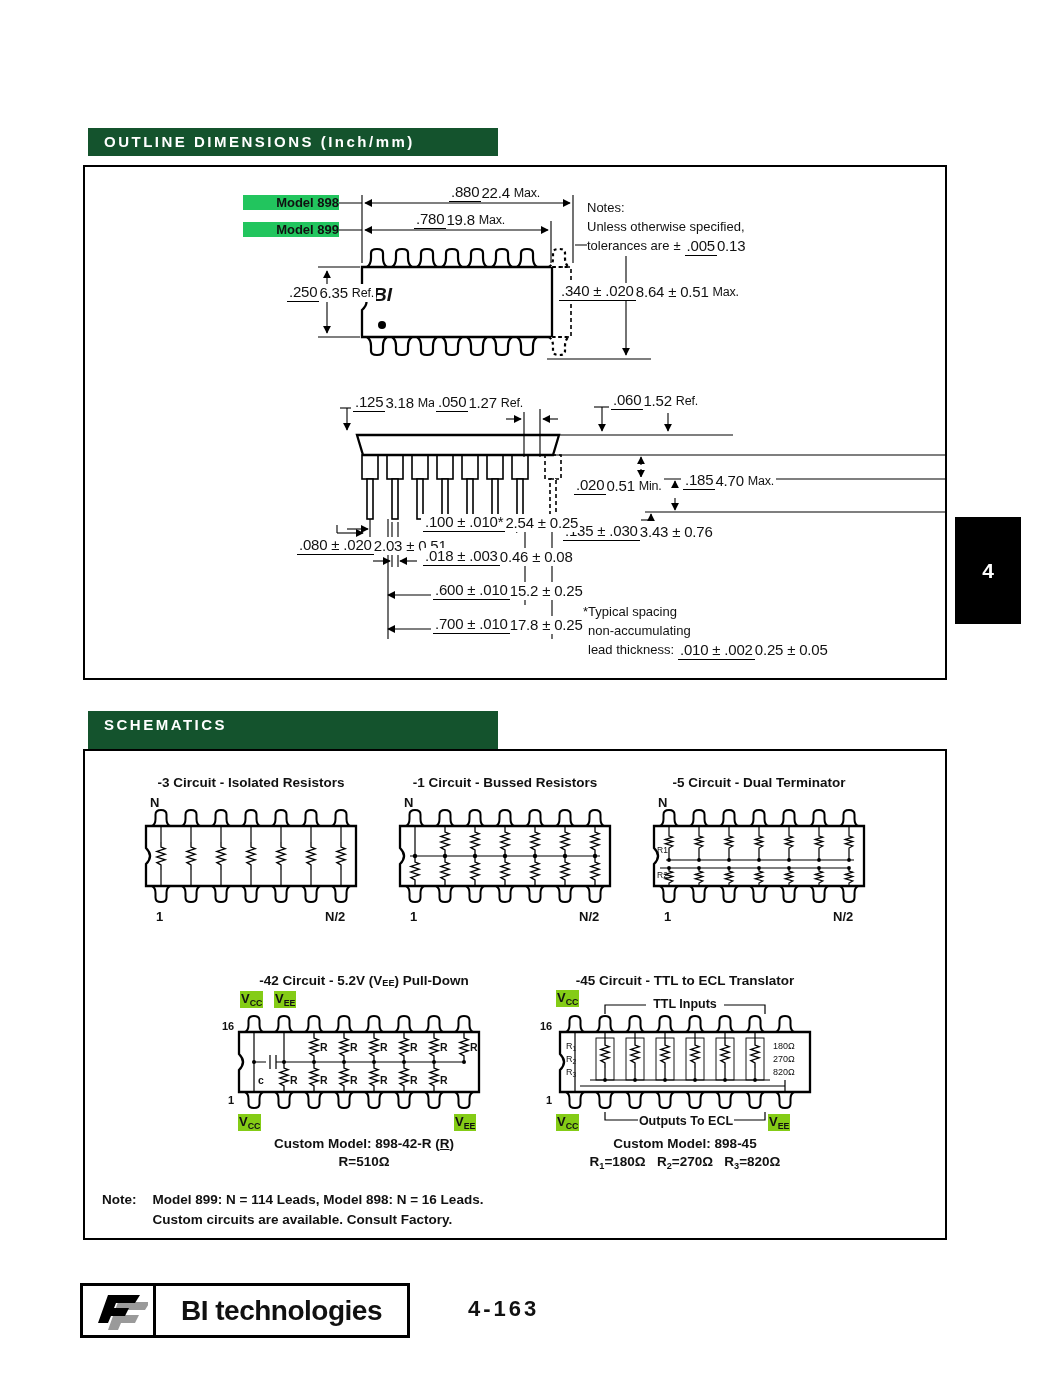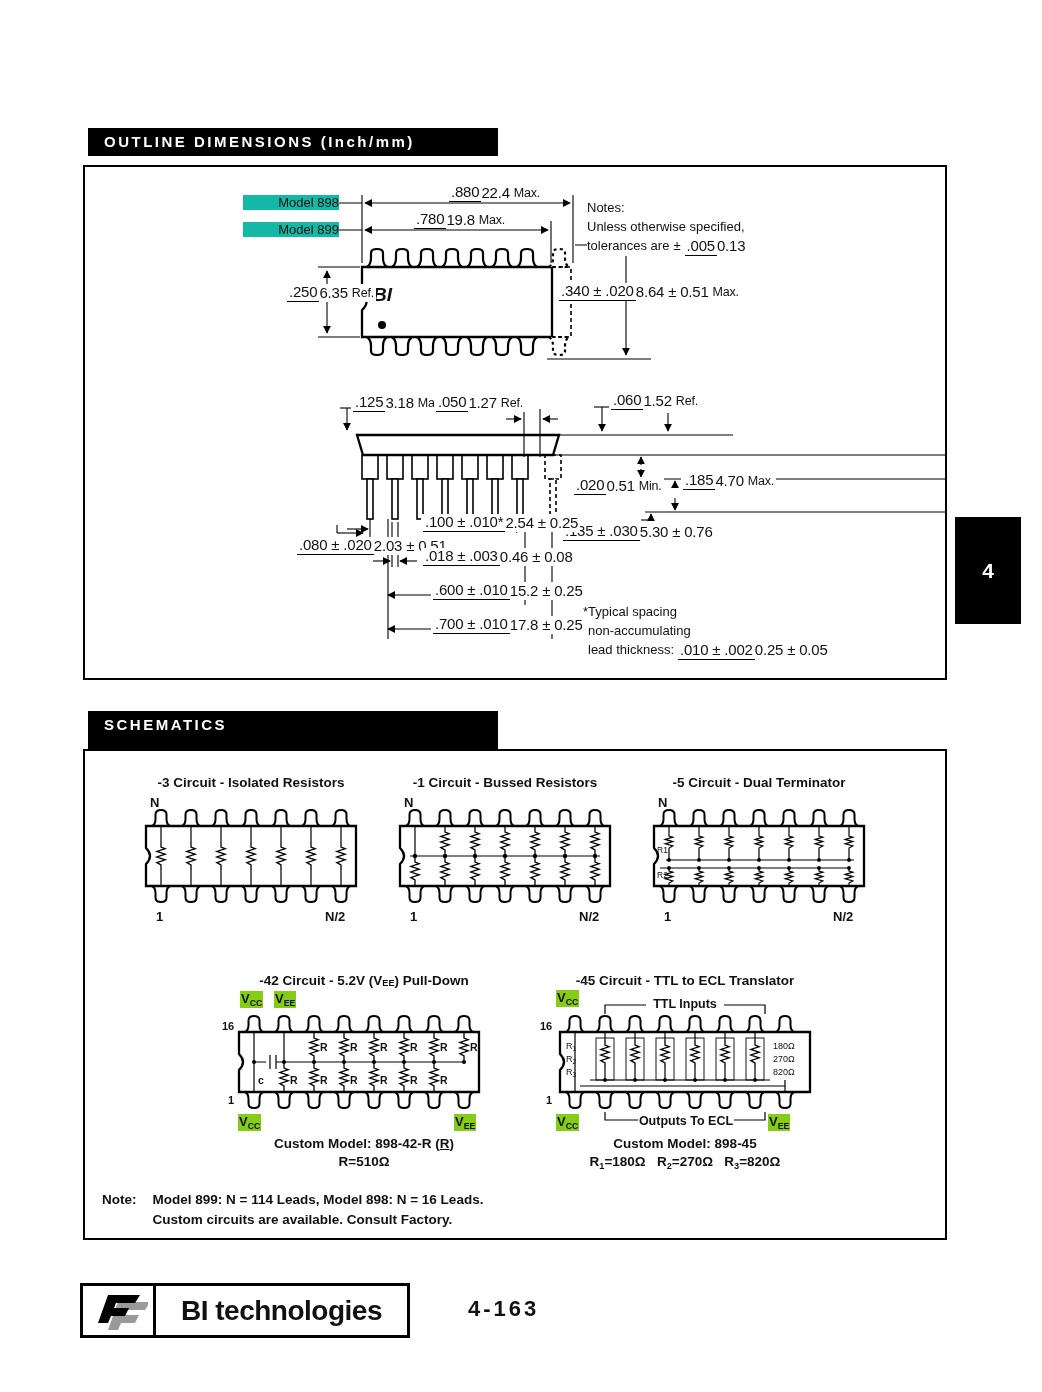--- a/index.html
+++ b/index.html
@@ -1,28 +1,28 @@
 <!DOCTYPE html>
 <html><head>
 <meta charset="utf-8">
 <style>
   html,body{margin:0;padding:0;background:#e8e8e8}
   .page{position:relative;width:1042px;height:1392px;background:#fff;
         font-family:"Liberation Sans",sans-serif;color:#111;overflow:hidden}
-  .secbar{position:absolute;background:#000000;color:#fff;font-weight:bold;
+  .secbar{position:absolute;background:#14532d;color:#fff;font-weight:bold;
           font-size:15px;letter-spacing:2.5px;padding:5px 0 5px 16px;box-sizing:border-box;white-space:nowrap}
   .frame{position:absolute;border:2.2px solid #000;box-sizing:border-box}
   .tab{position:absolute;background:#000;color:#fff;display:flex;align-items:center;justify-content:center;
        font-weight:bold;font-size:21px}
   .frac{display:inline-flex;flex-direction:row;align-items:center;line-height:1.12;
         font-size:15px;letter-spacing:-0.2px;white-space:nowrap}
   .frac .ft{border-bottom:1.4px solid #000;padding:0 2px}
   .dimlbl{position:absolute;display:flex;align-items:center;gap:4px;font-size:12.5px;
           white-space:nowrap;background:#fff;padding:0 2px;letter-spacing:-0.2px}
-  .mlabel{position:absolute;font-weight:normal;font-size:13px;white-space:nowrap;text-align:right;width:96px;background:#14b8a6}
+  .mlabel{position:absolute;font-weight:bold;font-size:13px;white-space:nowrap;text-align:right;width:96px;background:#22c55e}
   .notesblk{position:absolute;font-size:13px;line-height:1.45;background:#fff}
   .notesblk .row{display:flex;align-items:flex-end;gap:4px}
   .sch{position:absolute}
   .stitle{position:absolute;left:0;right:0;top:0;text-align:center;font-weight:bold;font-size:13.5px;
           white-space:nowrap;display:flex;justify-content:center;align-items:flex-end}
   .vl{position:absolute;font-weight:bold;font-size:13px;white-space:nowrap;background:#84cc16;padding:0 1px}
   .vl sub,.stitle sub,.rv sub{font-size:0.68em;vertical-align:-0.3em}
   .cap{position:absolute;left:0;right:0;text-align:center;font-weight:bold;font-size:13.5px;white-space:nowrap}
   .brkt{position:absolute;font-weight:bold;font-size:12.5px;text-align:center;background:#fff;white-space:nowrap}
   .noteblk{position:absolute;font-weight:bold;font-size:13.5px;line-height:1.45}
@@ -240,21 +240,21 @@
     <div class="dimlbl" style="left:596px;top:305px">
       <span class="frac">
           <span class="ft">.185</span>
           <span>4.70</span>
         </span>
       <span>Max.</span>
     </div>
     <div class="dimlbl" style="left:476px;top:356px">
       <span class="frac">
           <span class="ft">.135 ± .030</span>
-          <span>5.30 ± 0.76</span>
+          <span>3.43 ± 0.76</span>
         </span>
     </div>
     <div class="dimlbl" style="left:210px;top:370px">
       <span class="frac">
           <span class="ft">.080 ± .020</span>
           <span>2.03 ± 0.51</span>
         </span>
     </div>
     <div class="dimlbl" style="left:336px;top:347px">
       <span class="frac">

